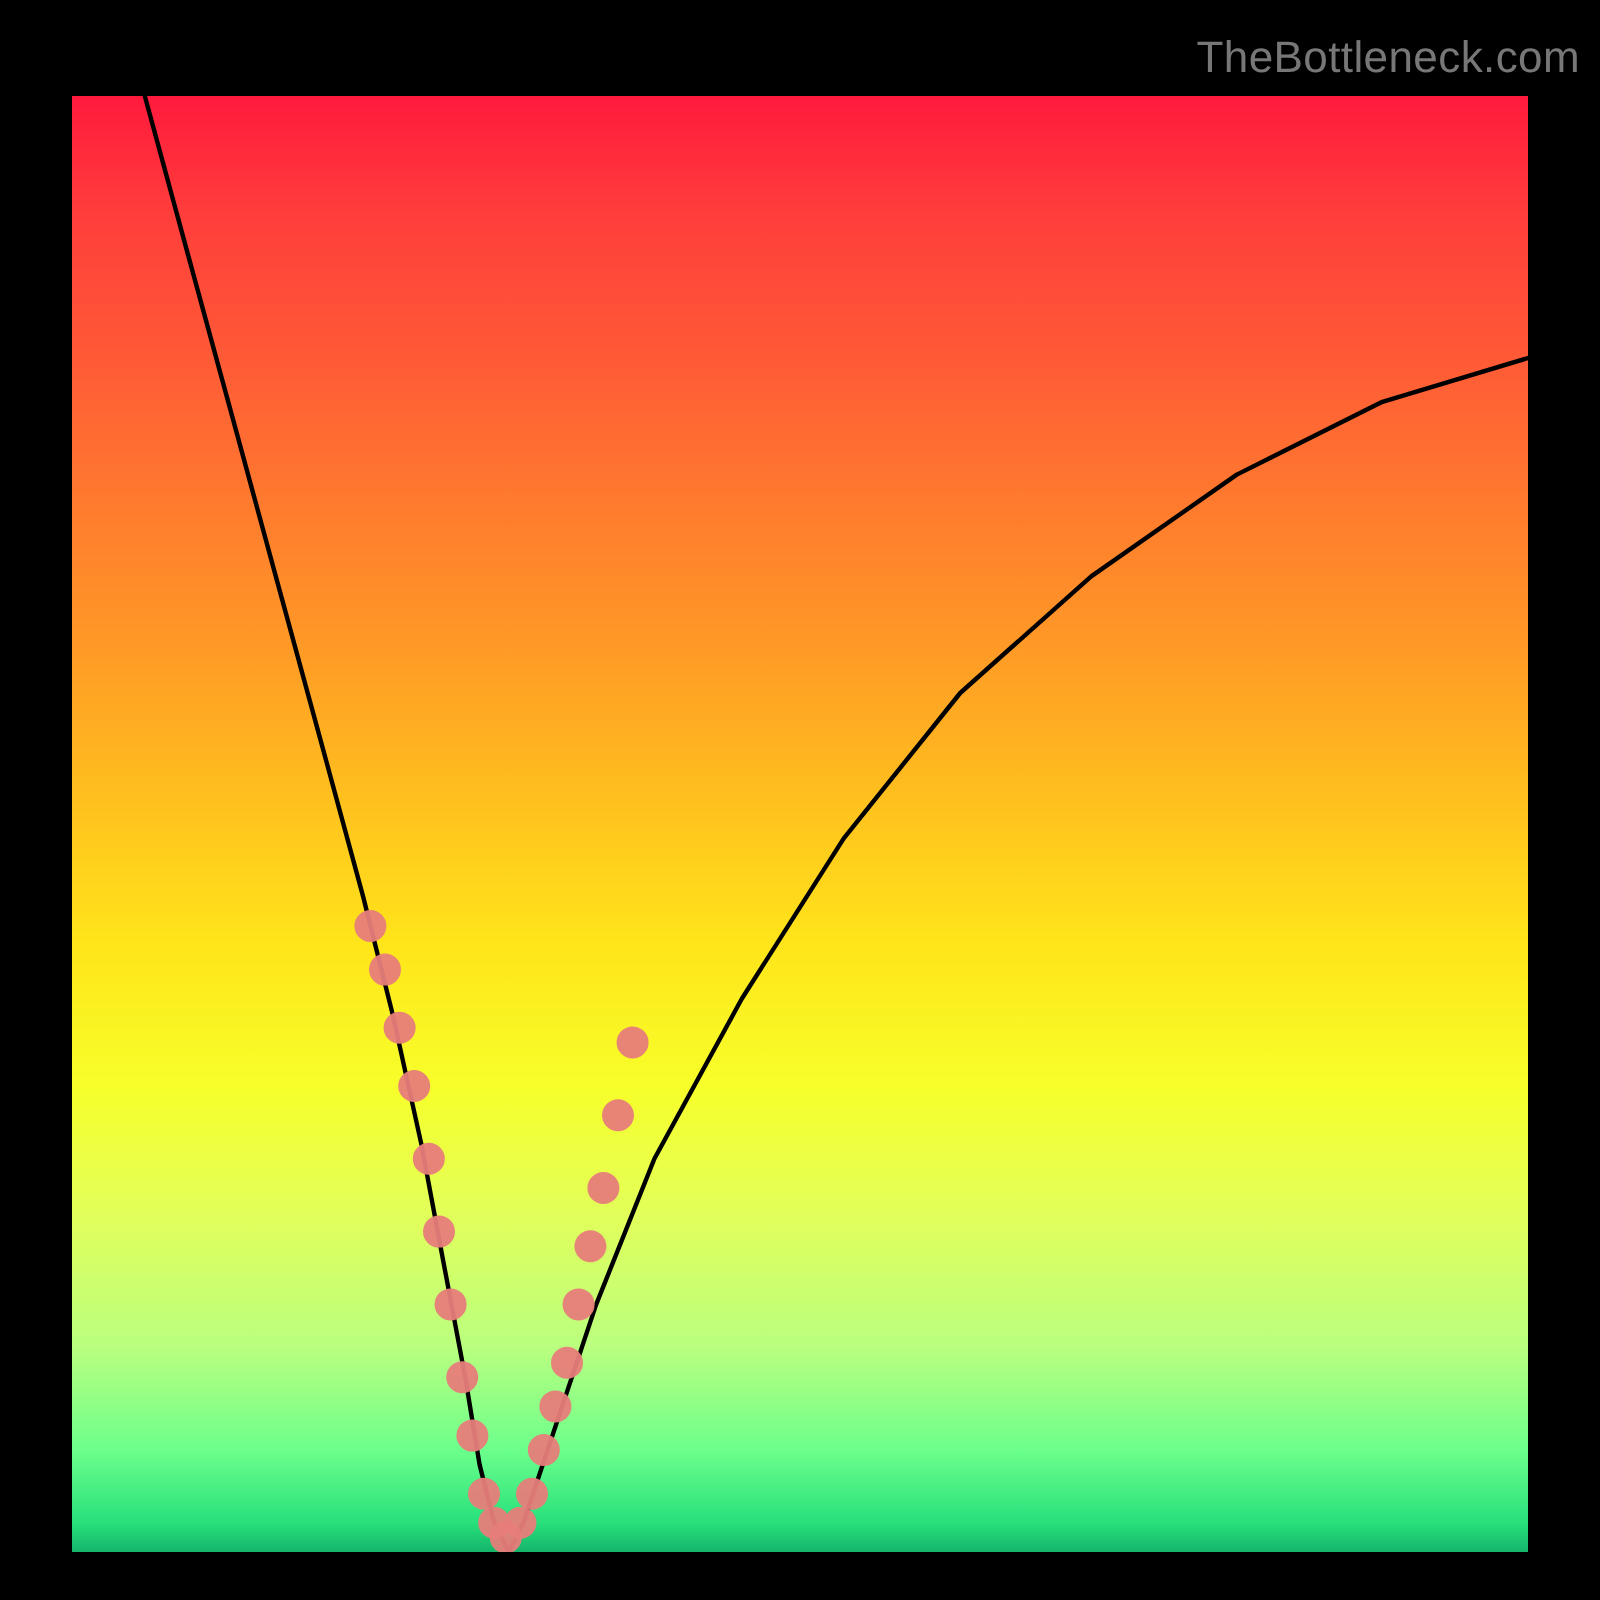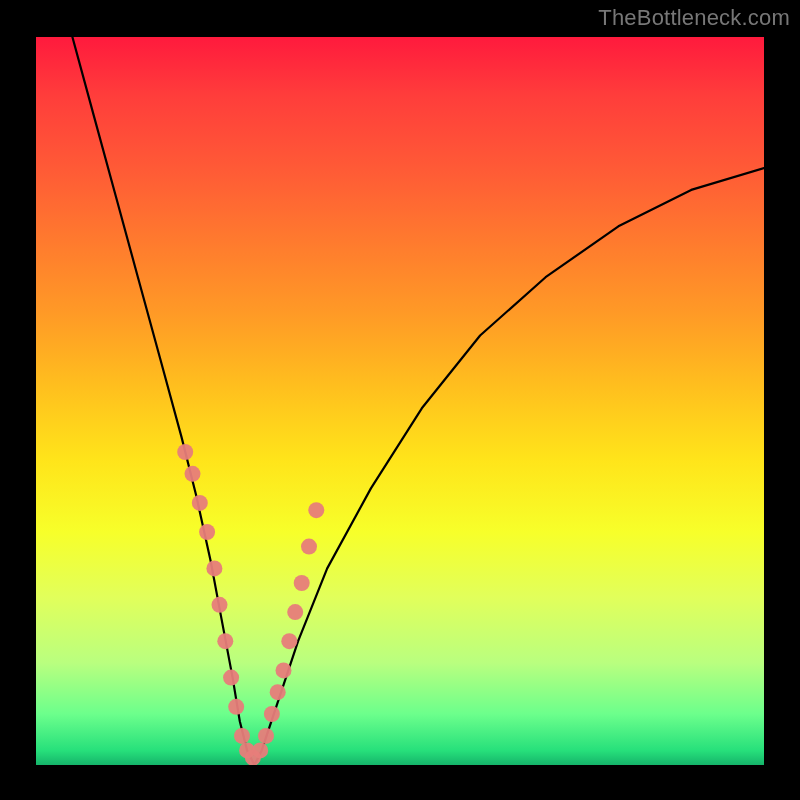--- a/index.html
+++ b/index.html
@@ -6,21 +6,21 @@
     margin: 0;
     padding: 0;
     width: 800px;
     height: 800px;
     overflow: hidden;
     background: #000;
     font-family: Arial, Helvetica, sans-serif;
   }
   .frame {
     position: absolute;
-    top: 1px;
+    top: 12px;
     left: 0;
     width: 800px;
     height: 701px;
     background: #000;
   }
   .watermark {
     position: absolute;
     top: 4px;
     right: 10px;
     color: #777;

